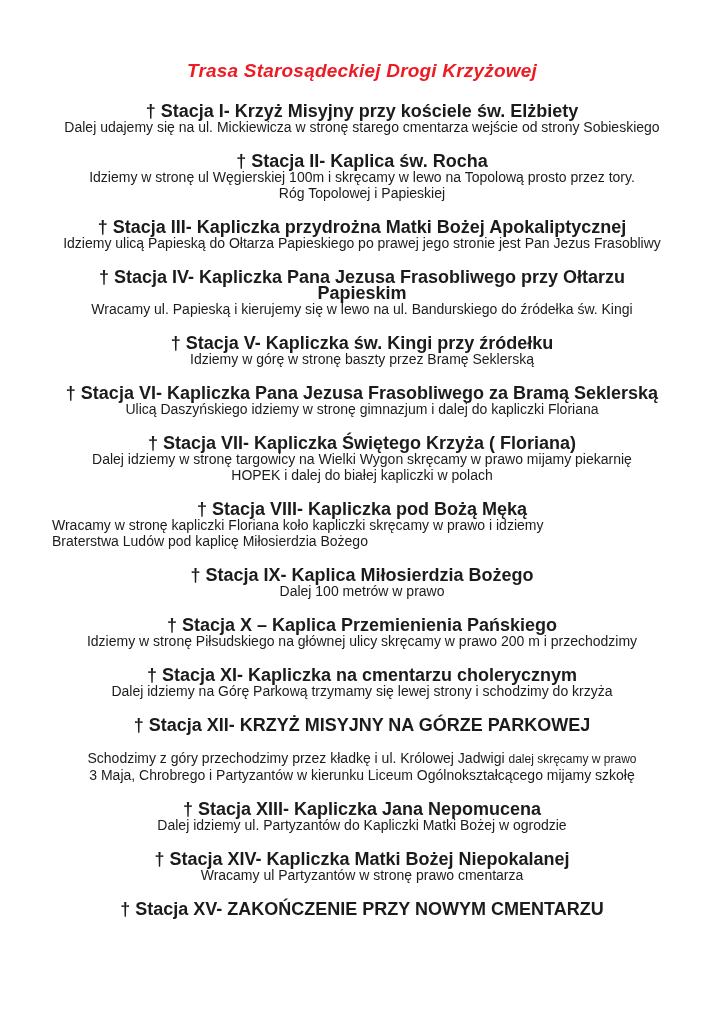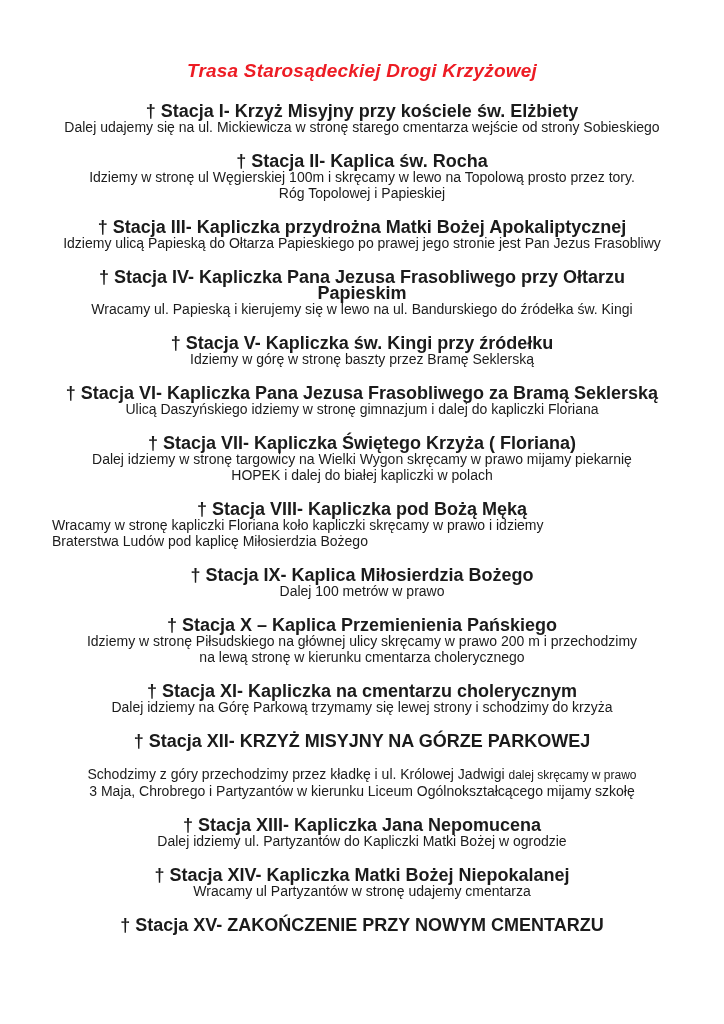--- a/index.html
+++ b/index.html
@@ -119,21 +119,20 @@
       <section class="station">
     <h2 class="heading">† Stacja IX- Kaplica Miłosierdzia Bożego</h2>
     <div class="desc">
           <div class="line">Dalej 100 metrów w prawo</div>
         </div>
   </section>
       <section class="station">
     <h2 class="heading">† Stacja X – Kaplica Przemienienia Pańskiego</h2>
     <div class="desc">
           <div class="line">Idziemy w stronę Piłsudskiego na głównej ulicy skręcamy w prawo 200 m i przechodzimy</div>
-          <div class="line">na lewą stronę w kierunku cmentarza cholerycznego</div>
         </div>
   </section>
       <section class="station">
     <h2 class="heading">† Stacja XI- Kapliczka na cmentarzu cholerycznym</h2>
     <div class="desc">
           <div class="line">Dalej idziemy na Górę Parkową trzymamy się lewej strony i schodzimy do krzyża</div>
         </div>
   </section>
       <section class="station">
     <h2 class="heading">† Stacja XII- KRZYŻ MISYJNY NA GÓRZE PARKOWEJ</h2>
@@ -144,21 +143,21 @@
   </section>
       <section class="station">
     <h2 class="heading">† Stacja XIII- Kapliczka Jana Nepomucena</h2>
     <div class="desc">
           <div class="line">Dalej idziemy ul. Partyzantów do Kapliczki Matki Bożej w ogrodzie</div>
         </div>
   </section>
       <section class="station">
     <h2 class="heading">† Stacja XIV- Kapliczka Matki Bożej Niepokalanej</h2>
     <div class="desc">
-          <div class="line">Wracamy ul Partyzantów w stronę udajemy cmentarza</div>
+          <div class="line">Wracamy ul Partyzantów w stronę prawo cmentarza</div>
         </div>
   </section>
       <section class="station">
     <h2 class="heading">† Stacja XV- ZAKOŃCZENIE PRZY NOWYM CMENTARZU</h2>
 
   </section>
     </div>
 </div>
 
 </body></html>

